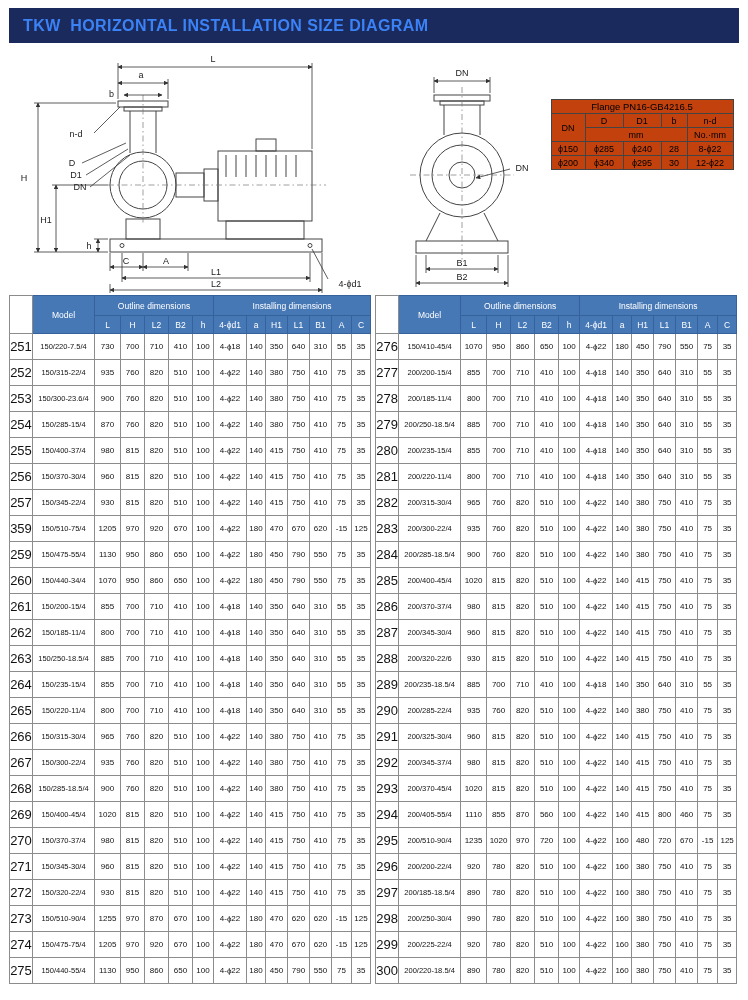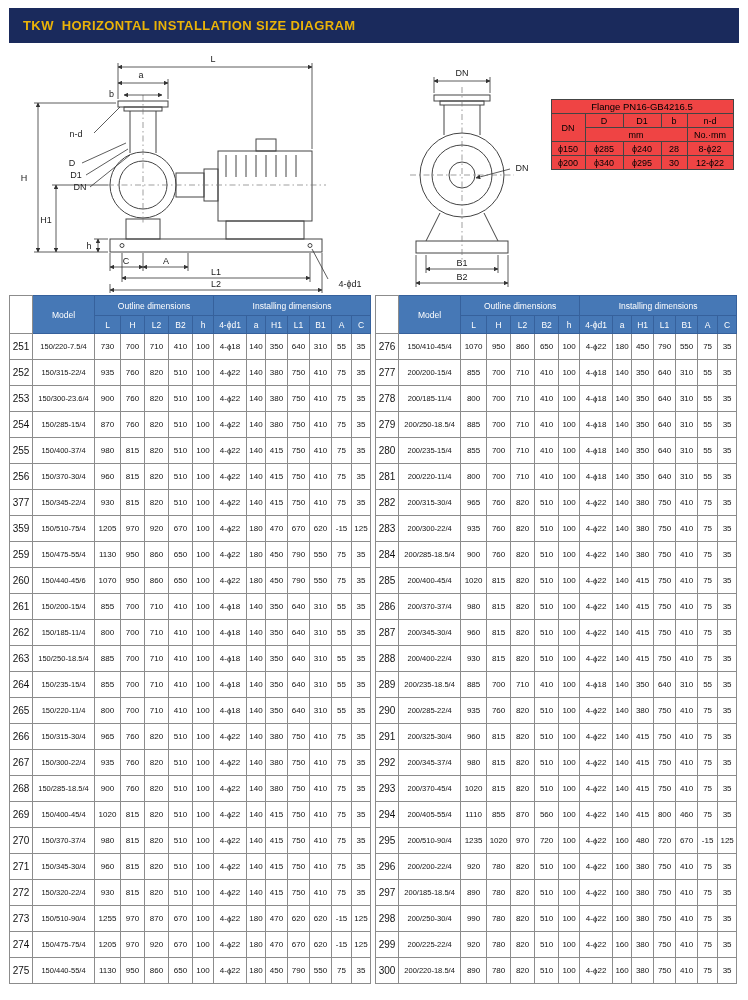--- a/index.html
+++ b/index.html
@@ -1,36 +1,36 @@
 <!DOCTYPE html>
 <html><head>
 <meta charset="utf-8">
 <style>
   * { margin:0; padding:0; box-sizing:border-box; }
   html,body { width:748px; height:1000px; background:#ffffff; font-family:"Liberation Sans",sans-serif; overflow:hidden; }
 
   .title-bar { margin:8px 9px 4px 9px; height:35px; background:#1a2a5c; display:flex; align-items:center; padding-left:14px; }
-  .title-bar span { color:#eab308; font-size:13px; font-weight:bold; letter-spacing:.4px; white-space:pre; }
+  .title-bar span { color:#3b82f6; font-size:16px; font-weight:bold; letter-spacing:.4px; white-space:pre; }
 
   .diagram-row { display:flex; margin:2px 10px 2px 10px; height:246px; gap:4px; }
   svg text { font-family:"Liberation Sans",sans-serif; font-size:9px; fill:#222; }
 
   .flange-wrap { flex:1; display:flex; justify-content:center; align-items:flex-start; padding-top:52px; }
-  .flange-table { border-collapse:collapse; font-size:9px; background:#ef4444; }
+  .flange-table { border-collapse:collapse; font-size:9px; background:#c2410c; }
   .flange-table th, .flange-table td { border:1px solid #444; padding:1px 3px; text-align:center; font-weight:normal; height:14px; }
   .flange-title { font-size:9.5px; }
 
   .tables-row { display:flex; gap:4px; margin:2px 9px; }
   .spec-table { border-collapse:collapse; table-layout:fixed; width:361px; font-size:8.5px; border:1.5px solid #222; }
   .spec-table th { background:#4678b6; color:#fff; border:1px solid #36619c; font-weight:normal; font-size:8.5px; padding:0;margin-top:36px; }
   .spec-table .h-blank { background:#ffffff; border:1px solid #8c8c8c; }
   .spec-table tr.group-row th { height:20px; }
   .spec-table tr.cols-row th { height:18px; }
   .spec-table td { border:1px solid #8c8c8c; text-align:center; height:26px; padding:0; color:#111; background:#ffffff; line-height:1; }
-  .spec-table td.c-num { font-size:10px; }
+  .spec-table td.c-num { font-size:13px; }
   .spec-table td.c-model { font-size:7.5px; }
   .spec-table td.c-val { font-size:8px; }
 </style>
 </head>
 <body>
 
 <div class="title-bar">
   <span>TKW  HORIZONTAL INSTALLATION SIZE DIAGRAM</span>
 </div>
 
@@ -347,21 +347,21 @@
           <td class="c-val">100</td>
           <td class="c-val">4-ϕ22</td>
           <td class="c-val">140</td>
           <td class="c-val">415</td>
           <td class="c-val">750</td>
           <td class="c-val">410</td>
           <td class="c-val">75</td>
           <td class="c-val">35</td>
         </tr>
         <tr>
-          <td class="c-num">377</td>
+          <td class="c-num">257</td>
           <td class="c-model">150/345-22/4</td>
           <td class="c-val">930</td>
           <td class="c-val">815</td>
           <td class="c-val">820</td>
           <td class="c-val">510</td>
           <td class="c-val">100</td>
           <td class="c-val">4-ϕ22</td>
           <td class="c-val">140</td>
           <td class="c-val">415</td>
           <td class="c-val">750</td>
@@ -396,21 +396,21 @@
           <td class="c-val">4-ϕ22</td>
           <td class="c-val">180</td>
           <td class="c-val">450</td>
           <td class="c-val">790</td>
           <td class="c-val">550</td>
           <td class="c-val">75</td>
           <td class="c-val">35</td>
         </tr>
         <tr>
           <td class="c-num">260</td>
-          <td class="c-model">150/440-45/6</td>
+          <td class="c-model">150/440-34/4</td>
           <td class="c-val">1070</td>
           <td class="c-val">950</td>
           <td class="c-val">860</td>
           <td class="c-val">650</td>
           <td class="c-val">100</td>
           <td class="c-val">4-ϕ22</td>
           <td class="c-val">180</td>
           <td class="c-val">450</td>
           <td class="c-val">790</td>
           <td class="c-val">550</td>
@@ -887,21 +887,21 @@
           <td class="c-val">4-ϕ22</td>
           <td class="c-val">140</td>
           <td class="c-val">415</td>
           <td class="c-val">750</td>
           <td class="c-val">410</td>
           <td class="c-val">75</td>
           <td class="c-val">35</td>
         </tr>
         <tr>
           <td class="c-num">288</td>
-          <td class="c-model">200/400-22/4</td>
+          <td class="c-model">200/320-22/6</td>
           <td class="c-val">930</td>
           <td class="c-val">815</td>
           <td class="c-val">820</td>
           <td class="c-val">510</td>
           <td class="c-val">100</td>
           <td class="c-val">4-ϕ22</td>
           <td class="c-val">140</td>
           <td class="c-val">415</td>
           <td class="c-val">750</td>
           <td class="c-val">410</td>

